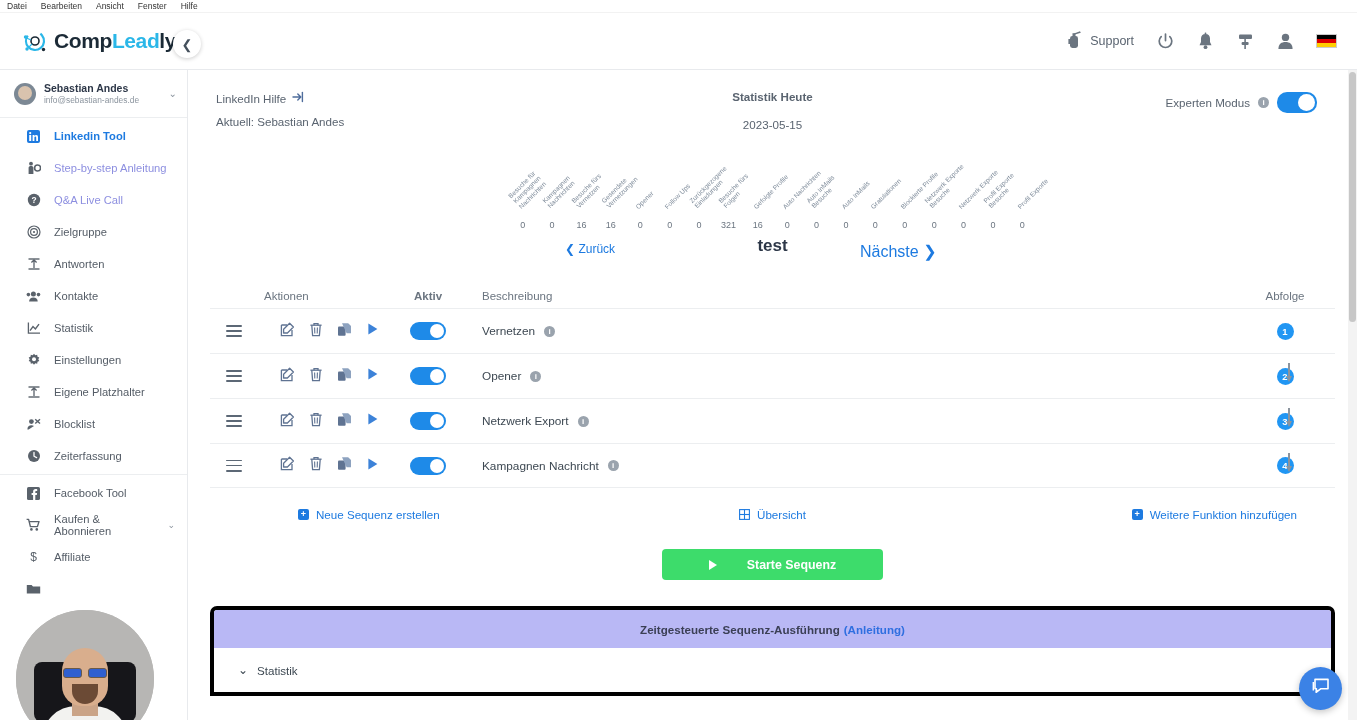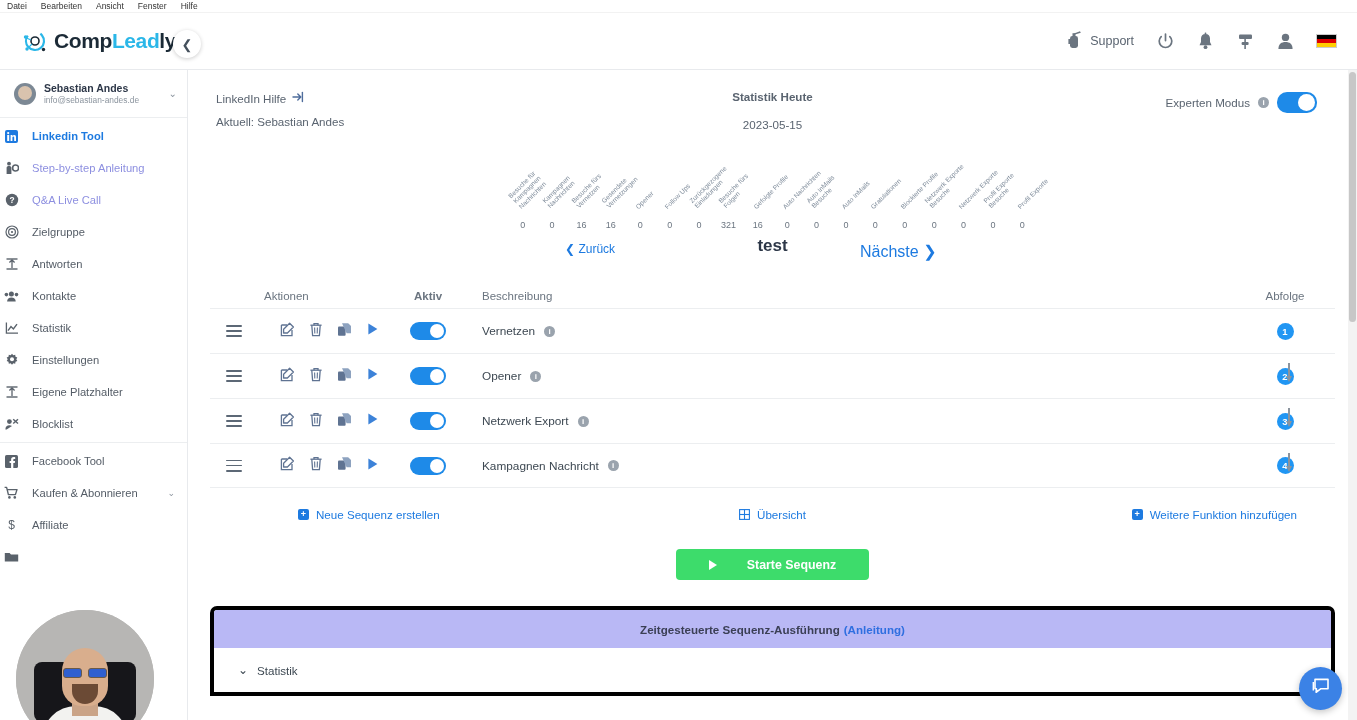--- a/index.html
+++ b/index.html
@@ -128,21 +128,21 @@
   .user-name { font-size: 10.5px; font-weight: 700; color: #2d3748; }
   .user-mail { font-size: 8.4px; color: #8b949e; }
   .user-caret { font-size: 10px; color: #8b949e; }
 
   .nav { padding-top: 2px; }
   .nav-item {
     display: flex;
     align-items: center;
     gap: 13px;
     height: 32px;
-    padding-left: 4px;
+    padding-left: 26px;
     font-size: 11.2px;
     color: #545c66;
     cursor: pointer;
     position: relative;
   }
   .nav-item .ico {
     width: 15px; height: 15px;
     display: flex; align-items: center; justify-content: center;
     color: #5a626b;
     flex: none;
@@ -366,21 +366,21 @@
   .lr-3 { width: 300px; justify-content: flex-end; padding-right: 34px;}
   .sq {
     width: 11px; height: 11px; border-radius: 2px; background: #1d7ae0;
     color:#fff; font-size: 9px; line-height: 11px; text-align: center; font-weight: 700;
     flex: none;
   }
   .sq.grid { background: transparent; color: #1d7ae0; font-size: 12px; }
 
   .startbtn-wrap { display: flex; justify-content: center; margin-top: 28px; }
   .startbtn {
-    width: 193px; height: 31px;
+    width: 221px; height: 31px;
     background: #3ddc6b;
     border-radius: 4px;
     color: #fff; font-size: 12.4px; font-weight: 700;
     display: flex; align-items: center; justify-content: center; gap: 30px;
     cursor: pointer;
     border: none;
   }
   .startbtn .tri {
     width: 0;height:0;border-left: 8px solid #fff;
     border-top: 5.5px solid transparent; border-bottom: 5.5px solid transparent;
@@ -624,20 +624,29 @@
           <svg width="15" height="14" viewBox="0 0 15 14">
               <circle cx="5.4" cy="4.6" r="2.4" fill="currentColor"></circle>
               <path d="M1.4 12.4 C1.4 9.6 3.1 8.3 5.4 8.3 C6.4 8.3 7.3 8.6 8 9 L2.6 12.4 Z" fill="currentColor"></path>
               <line x1="9.2" y1="2.2" x2="14" y2="6.6" stroke="currentColor" stroke-width="1.4"></line>
               <line x1="14" y1="2.2" x2="9.2" y2="6.6" stroke="currentColor" stroke-width="1.4"></line>
             </svg>
         </span>
         <span>Blocklist</span>
       </div>
 
+      <div class="nav-item">
+        <span class="ico">
+          <svg width="14" height="14" viewBox="0 0 14 14">
+              <circle cx="7" cy="7" r="6" fill="currentColor"></circle>
+              <path d="M7 3.4 V7.2 L9.6 8.6" fill="none" stroke="#fff" stroke-width="1.3" stroke-linecap="round"></path>
+            </svg>
+        </span>
+        <span>Zeiterfassung</span>
+      </div>
       <div class="nav-sep"></div>
 
       <div class="nav-item">
         <span class="ico">
           <svg width="13" height="13" viewBox="0 0 13 13">
               <rect width="13" height="13" rx="1.6" fill="currentColor"></rect>
               <path d="M8.3 13 V8 H9.8 L10.1 6.1 H8.3 V5 C8.3 4.4 8.5 4 9.4 4 H10.2 V2.2 C10 2.2 9.3 2.1 8.6 2.1 C7 2.1 6.1 3 6.1 4.8 V6.1 H4.6 V8 H6.1 V13 Z" fill="#fff"></path>
             </svg>
         </span>
         <span>Facebook Tool</span>

